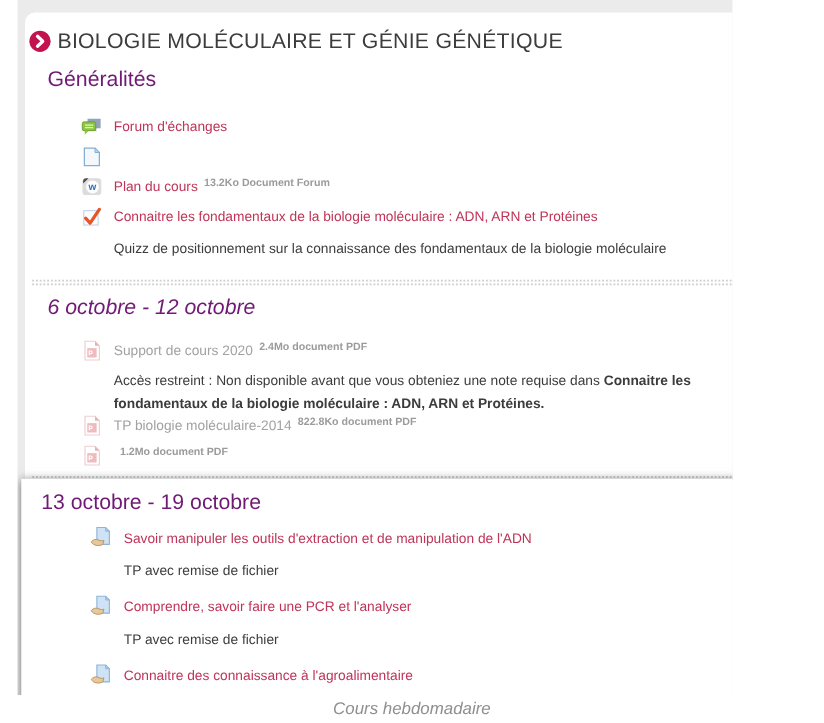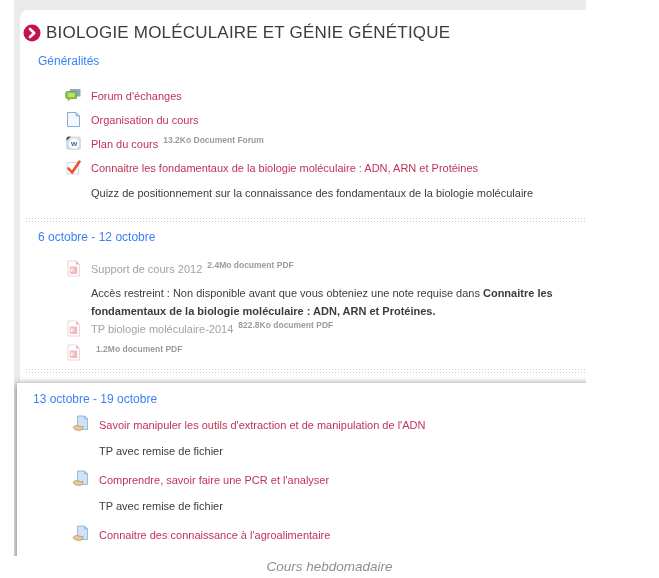--- a/index.html
+++ b/index.html
@@ -8,21 +8,21 @@
     font-family:"Liberation Sans","DejaVu Sans",sans-serif;
     color:#3c3c3c;overflow:hidden;
   }
   .stage{position:relative;margin-left:14px;width:572px;height:556px;background:#ebebeb;overflow:hidden;}
   .card{position:absolute;left:6px;top:10px;width:612px;bottom:0;background:#ffffff;border-radius:8px 8px 0 0;}
 
   .course-header{display:flex;align-items:center;gap:5px;padding:13px 0 0 3px;}
   .course-header .hdr-icon{width:18px;height:18px;flex:none;}
   .course-title{font-size:17px;font-weight:normal;color:#3c3c3c;letter-spacing:.2px;margin:0;}
 
-  .section-heading{margin:11px 0 0 18px;font-size:12px;font-weight:normal;color:#3b82f6;}
+  .section-heading{margin:11px 0 0 18px;font-size:17px;font-weight:normal;color:#701a75;}
   .box .section-heading{margin:0;padding:9px 0 0 16px;}
 
   .activities{margin-top:19px;}
   .activity{display:flex;align-items:flex-start;margin:0 0 7px 45px;}
   .act-icon{width:17px;height:17px;margin-right:9px;flex:none;}
   .act-icon svg{display:block;width:100%;height:100%;}
   .hdr-icon svg{display:block;width:100%;height:100%;}
   a.act-label{font-size:11px;line-height:15px;padding-top:2px;color:#bf3458;text-decoration:none;font-weight:normal;text-align:right;}
   .act-meta{font-size:8.5px;font-weight:bold;color:#9b9b9b;margin-left:5px;}
   .activity.dim a.act-label{color:#a2a2a2;}
@@ -30,21 +30,21 @@
 
   .act-desc{margin:8px 28px 0 71px;font-size:11px;color:#3c3c3c;line-height:18px;}
   .restriction{margin:0 30px 0 71px;font-size:11px;color:#3c3c3c;line-height:18px;max-width:526px;}
   .restriction .bold{font-weight:bold;}
 
   .dotted-divider{margin:15px 4px 0 5px;height:6px;
     background-image:radial-gradient(#cfcfcf 0.8px, transparent 0.95px);
     background-size:3px 3px;}
   .dotted-divider.second{margin-top:4px;}
 
-  .sec2 .section-heading{margin-top:7px;}
+  .sec2 .section-heading{margin-top:7px;font-style:italic;}
   .sec2 .activities{margin-top:16px;}
 
   .box{position:absolute;left:3px;top:383px;width:628px;height:230px;background:#ffffff;
     box-shadow:0 1px 7px rgba(0,0,0,.55);}
   .box .activities{margin-top:9px;}
   .box .activity{margin-left:55px;}
   .box .act-icon{width:18px;height:18px;}
   .box a.act-label{padding-top:3px;}
   .box .act-desc{margin:9px 0 10px 82px;}
 
@@ -81,21 +81,20 @@
           </span>
           <a href="#" class="act-label">Forum d'échanges</a>
         </div>
         <div class="activity">
           <span class="act-icon">
             <svg viewBox="0 0 17 17">
               <path d="M2.5 1.5h8.5l3.5 3.5v10.5H2.5z" fill="#f4f8fc" stroke="#85aed6" stroke-width="1"></path>
               <path d="M11 1.5l3.5 3.5H11z" fill="#bcd4ec" stroke="#85aed6" stroke-width="0.8"></path>
             </svg>
           </span>
-          <a href="#" class="act-label">Organisation du cours</a>
         </div>
         <div class="activity">
           <span class="act-icon">
             <svg viewBox="0 0 17 17">
               <rect x="1" y="1.5" width="15" height="13.5" rx="2.5" fill="#dcdcdc"></rect>
               <path d="M1.5 5.8V4.2A2.7 2.7 0 014.2 1.5h1.6z" fill="#4a4a4a"></path>
               <circle cx="9" cy="8.5" r="5.2" fill="#fdfdfd"></circle>
               <text x="9" y="11.3" font-size="8" font-weight="bold" fill="#2f6fb5" text-anchor="middle" font-family="Liberation Sans, sans-serif">w</text>
             </svg>
           </span>
@@ -122,21 +121,21 @@
       <div class="activities">
         <div class="activity dim">
           <span class="act-icon">
             <svg viewBox="0 0 17 17">
               <path d="M3 1h8l3.5 3.5V16H3z" fill="#ffffff" stroke="#dfa6aa" stroke-width="0.9"></path>
               <path d="M11 1l3.5 3.5H11z" fill="#c9767c"></path>
               <rect x="4.8" y="6.5" width="7.5" height="7.5" fill="#e2858c"></rect>
               <path d="M6.4 12.2V8.8h1.2a1.1 1.1 0 010 2.2H6.4" fill="none" stroke="#fff" stroke-width="0.9"></path>
             </svg>
           </span>
-          <a href="#" class="act-label">Support de cours 2012</a>
+          <a href="#" class="act-label">Support de cours 2020</a>
           <span class="act-meta">2.4Mo document PDF</span>
         </div>
         <div class="restriction">
           <span>Accès restreint : Non disponible avant que vous obteniez une note requise dans </span><span class="bold">Connaitre les fondamentaux de la biologie moléculaire : ADN, ARN et Protéines.</span>
         </div>
         <div class="activity dim">
           <span class="act-icon">
             <svg viewBox="0 0 17 17">
               <path d="M3 1h8l3.5 3.5V16H3z" fill="#ffffff" stroke="#dfa6aa" stroke-width="0.9"></path>
               <path d="M11 1l3.5 3.5H11z" fill="#c9767c"></path>

